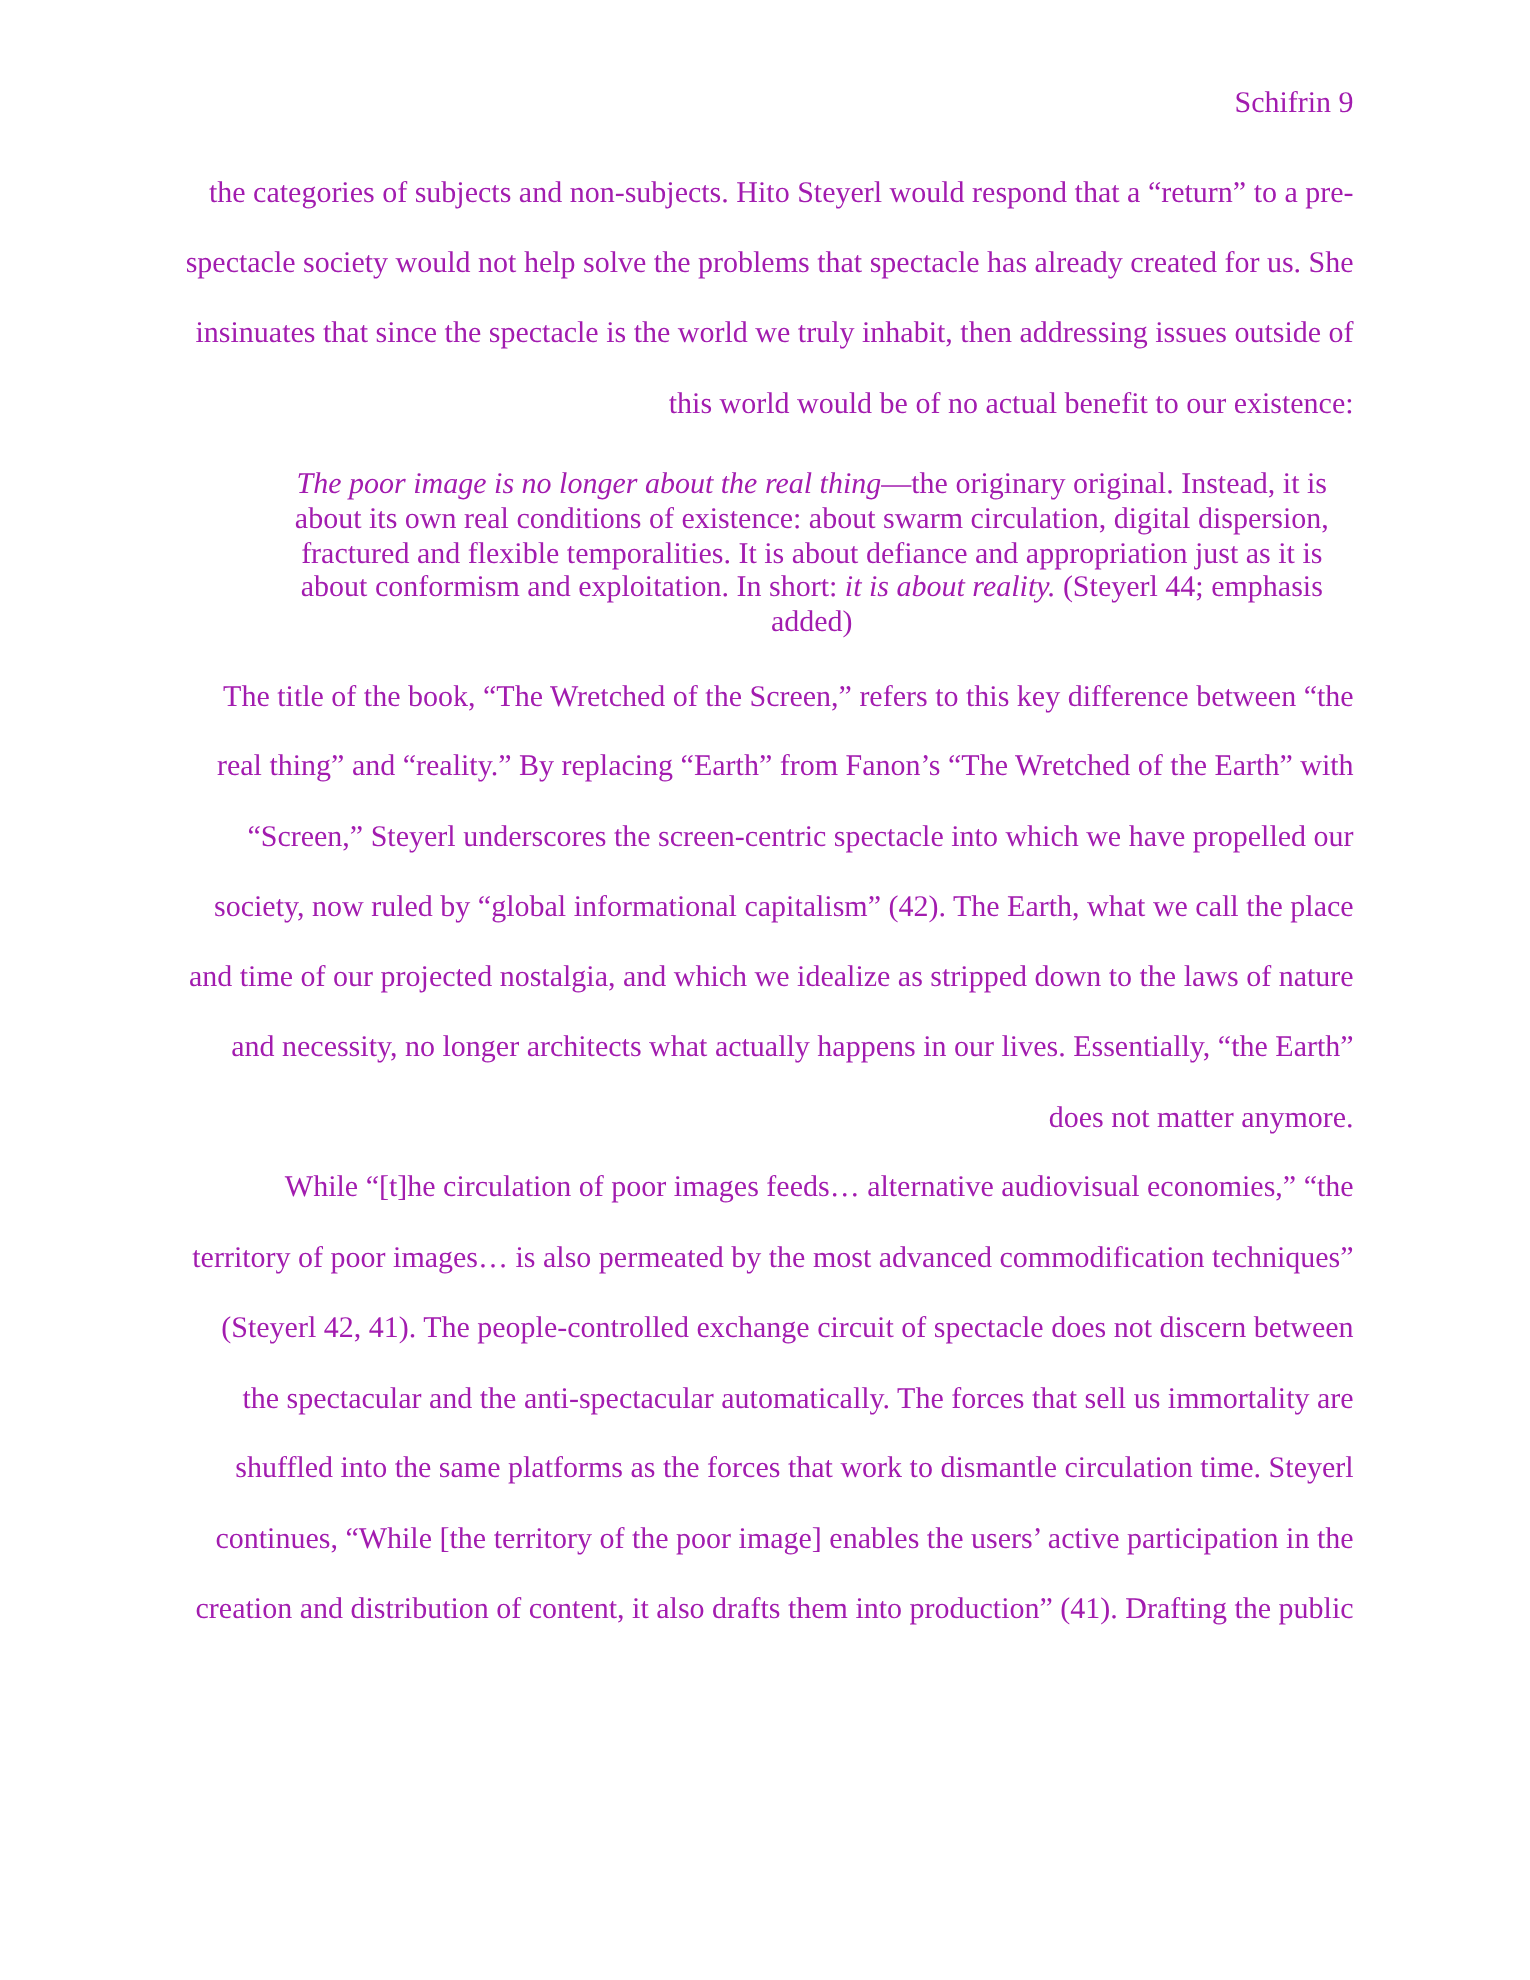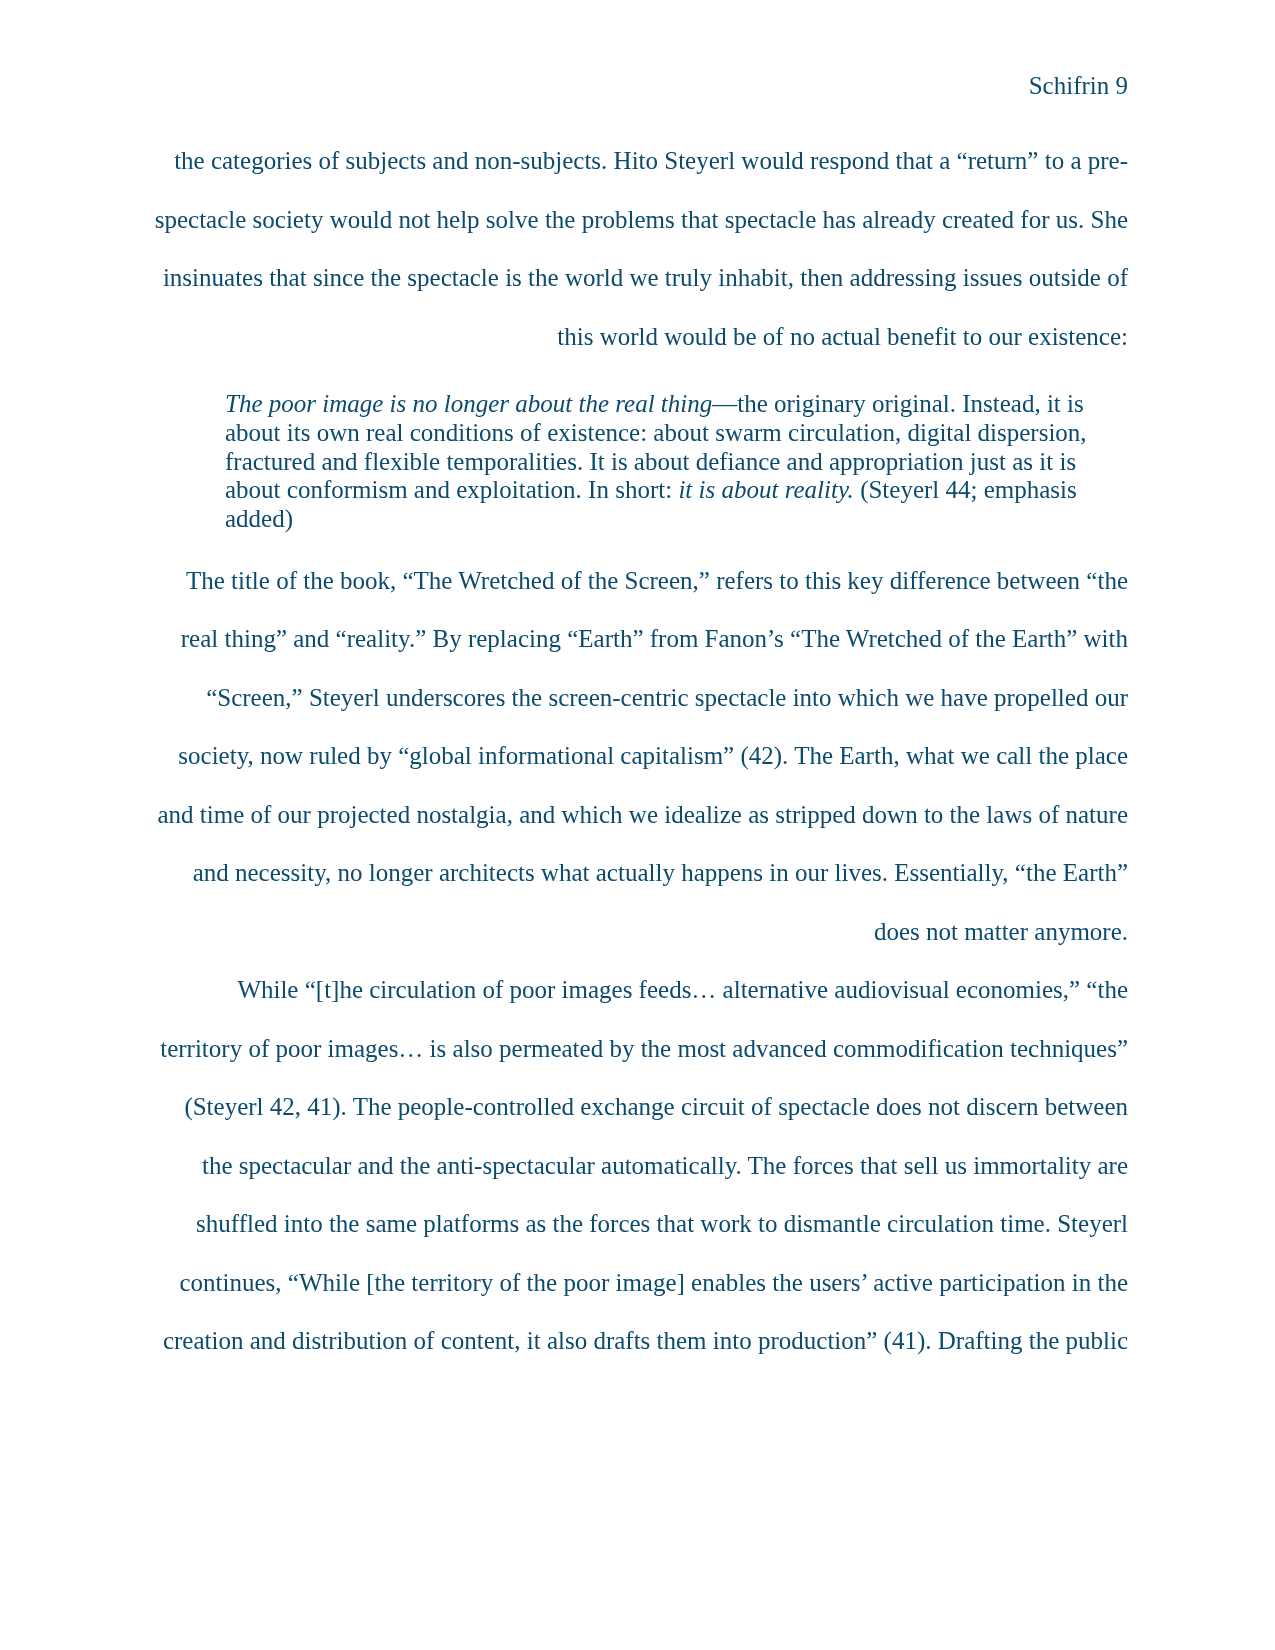--- a/index.html
+++ b/index.html
@@ -5,21 +5,21 @@
   html, body {
     margin: 0;
     padding: 0;
     background: #ffffff;
   }
   .page {
     position: relative;
     width: 1275px;
     height: 1650px;
     background: #ffffff;
-    color: #0c4a6e;
+    color: #a21caf;
     font-family: "Liberation Serif", "DejaVu Serif", serif;
     overflow: hidden;
   }
   .running-head {
     position: absolute;
     top: 73px;
     left: 150px;
     width: 978px;
     text-align: right;
     font-size: 25px;
@@ -39,21 +39,21 @@
     text-align: right;
   }
   .content p.indent {
     text-indent: 73px;
   }
   blockquote.block-quote {
     margin: 24px 0 18px 75px;
     padding: 0;
     font-size: 25px;
     line-height: 28.8px;
-    text-align: left;
+    text-align: center;
   }
   em { font-style: italic; }
 </style>
 </head>
 <body>
 
 <div class="page">
 
   <div class="running-head">
     <span>Schifrin 9</span>

